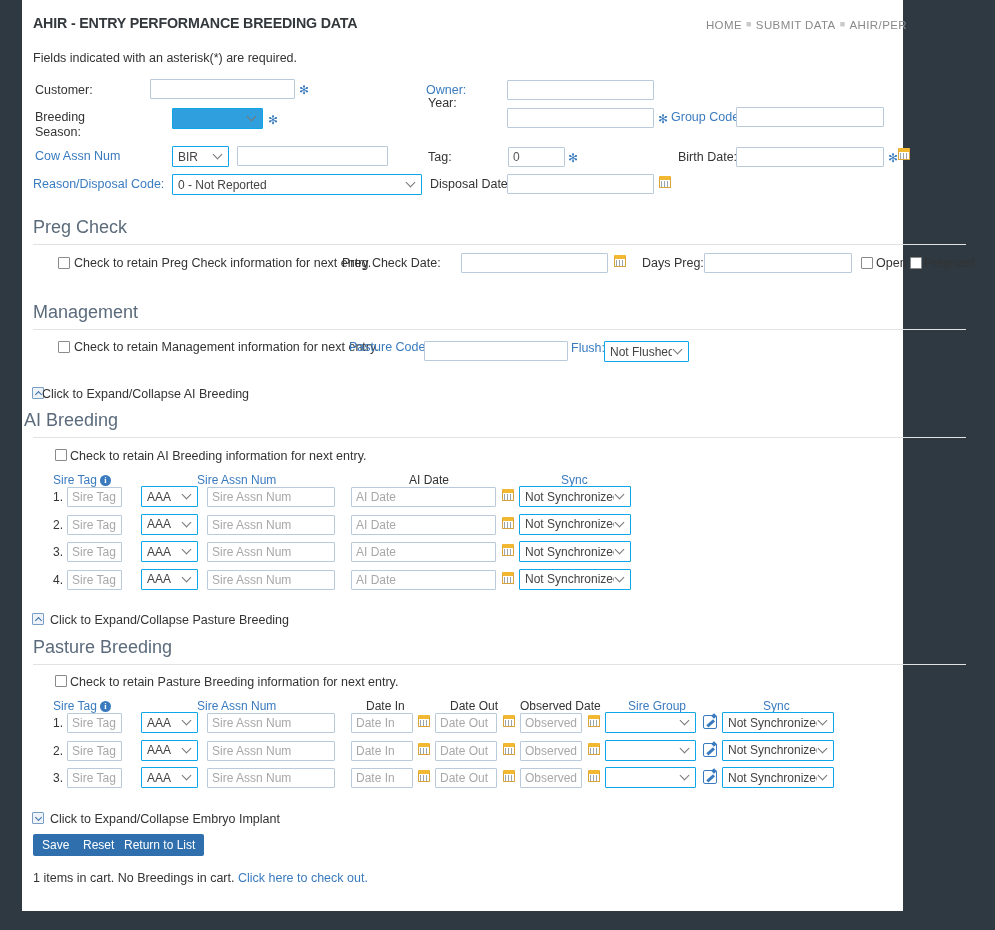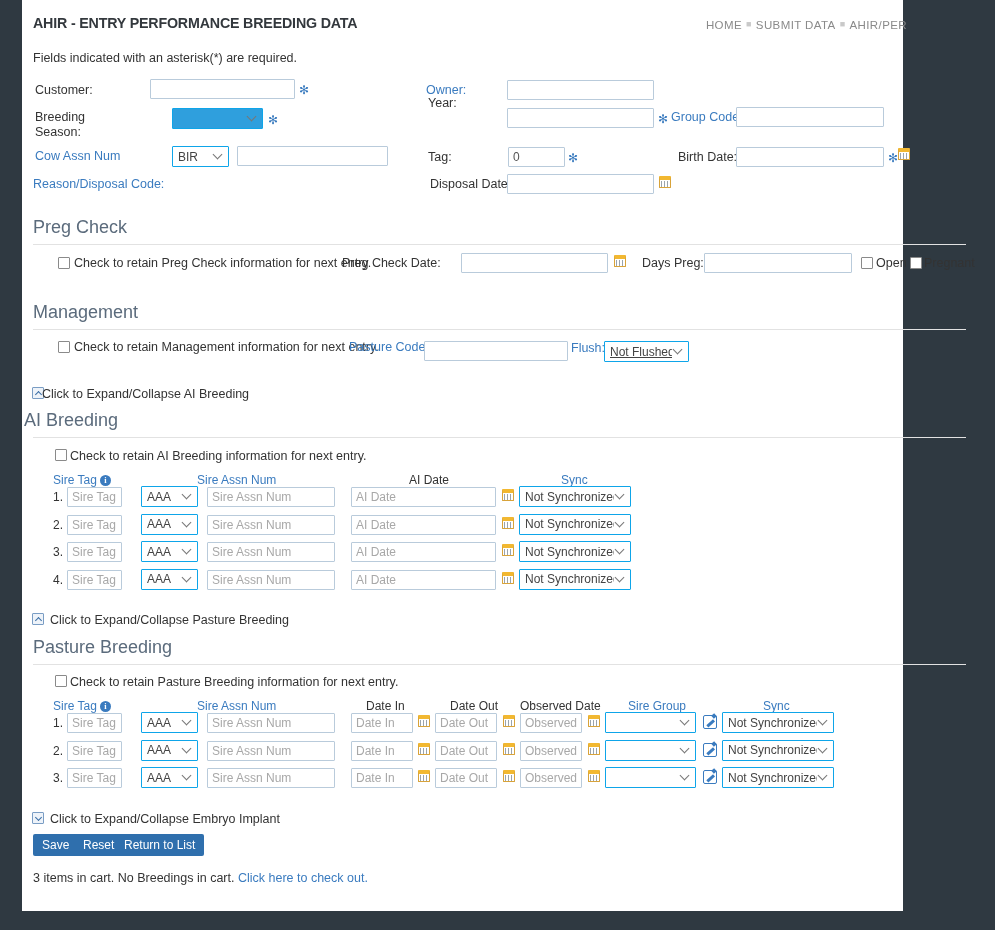--- a/index.html
+++ b/index.html
@@ -277,20 +277,24 @@
   <div class="ast" style="left:546px; top:151px;">✻</div>
 
   <div class="lbl" style="left:656px; top:150px;">Birth Date:</div>
   <input class="inp" style="left: 714px; top: 147px; width: 148px;" value="">
   <div class="ast" style="left:866px; top:151px;">✻</div>
   <div class="cal" style="left:876px; top:148px;">
       <i></i>
     </div>
 
   <div class="lbl lbl-blue" style="left:11px; top:177px;">Reason/Disposal Code:</div>
+  <div class="selwrap" style="left:150px; top:174px; width:250px; height:21px;">
+    <select class="sel" style="left:0; top:0; width:250px;"><option>0 - Not Reported</option></select>
+    <span class="sel-arrow"></span>
+  </div>
   <div class="lbl" style="left:408px; top:177px;">Disposal Date:</div>
   <input class="inp" style="left: 485px; top: 174px; width: 147px;" value="">
   <div class="cal" style="left:637px; top:176px;">
       <i></i>
     </div>
 
   <div class="sect-h" style="left:11px; top:217px;">Preg Check</div>
   <div class="sect-rule" style="left:11px; top:244px; width:933px;"></div>
 
   <div class="cbx" style="left:36px; top:257px;"></div>
@@ -309,21 +313,21 @@
 
   <div class="sect-h" style="left:11px; top:302px;">Management</div>
   <div class="sect-rule" style="left:11px; top:329px; width:933px;"></div>
 
   <div class="cbx" style="left:36px; top:341px;"></div>
   <div class="lbl" style="left:52px; top:340px;">Check to retain Management information for next entry.</div>
   <div class="lbl lbl-blue" style="left:327px; top:340px;">Pasture Code:</div>
   <input class="inp" style="left: 402px; top: 341px; width: 144px;" value="">
   <div class="lbl lbl-blue" style="left:549px; top:341px;">Flush:</div>
   <div class="selwrap" style="left:582px; top:341px; width:85px; height:21px;">
-    <select class="sel" style="left:0; top:0; width:85px;text-decoration:underline;"><option>Not Flushed</option></select>
+    <select class="sel" style="left:0; top:0; width:85px;"><option>Not Flushed</option></select>
     <span class="sel-arrow"></span>
   </div>
 
   <div class="exp-ico" style="left:10px; top:387px;"></div>
   <div class="exp-txt" style="left:20px; top:387px;">Click to Expand/Collapse AI Breeding</div>
   <div class="sect-h" style="left:2px; top:410px;">AI Breeding</div>
   <div class="sect-rule" style="left:11px; top:437px; width:933px;"></div>
 
   <div class="cbx" style="left:33px; top:449px;"></div>
   <div class="lbl" style="left:48px; top:449px;">Check to retain AI Breeding information for next entry.</div>
@@ -500,17 +504,17 @@
     </div>
 
   <div class="exp-ico down" style="left:10px; top:812px;"></div>
   <div class="exp-txt" style="left:28px; top:812px;">Click to Expand/Collapse Embryo Implant</div>
 
   <button class="btn" style="left:11px; top:834px;">Save</button>
   <button class="btn" style="left:52px; top:834px;">Reset</button>
   <button class="btn" style="left:93px; top:834px;">Return to List</button>
 
   <div class="cart-txt">
-    <span>3 items in cart. No Breedings in cart.</span>
+    <span>1 items in cart. No Breedings in cart.</span>
     <a class="cart-link" href="#">Click here to check out.</a>
   </div>
 
 </div>
 
 </body></html>

